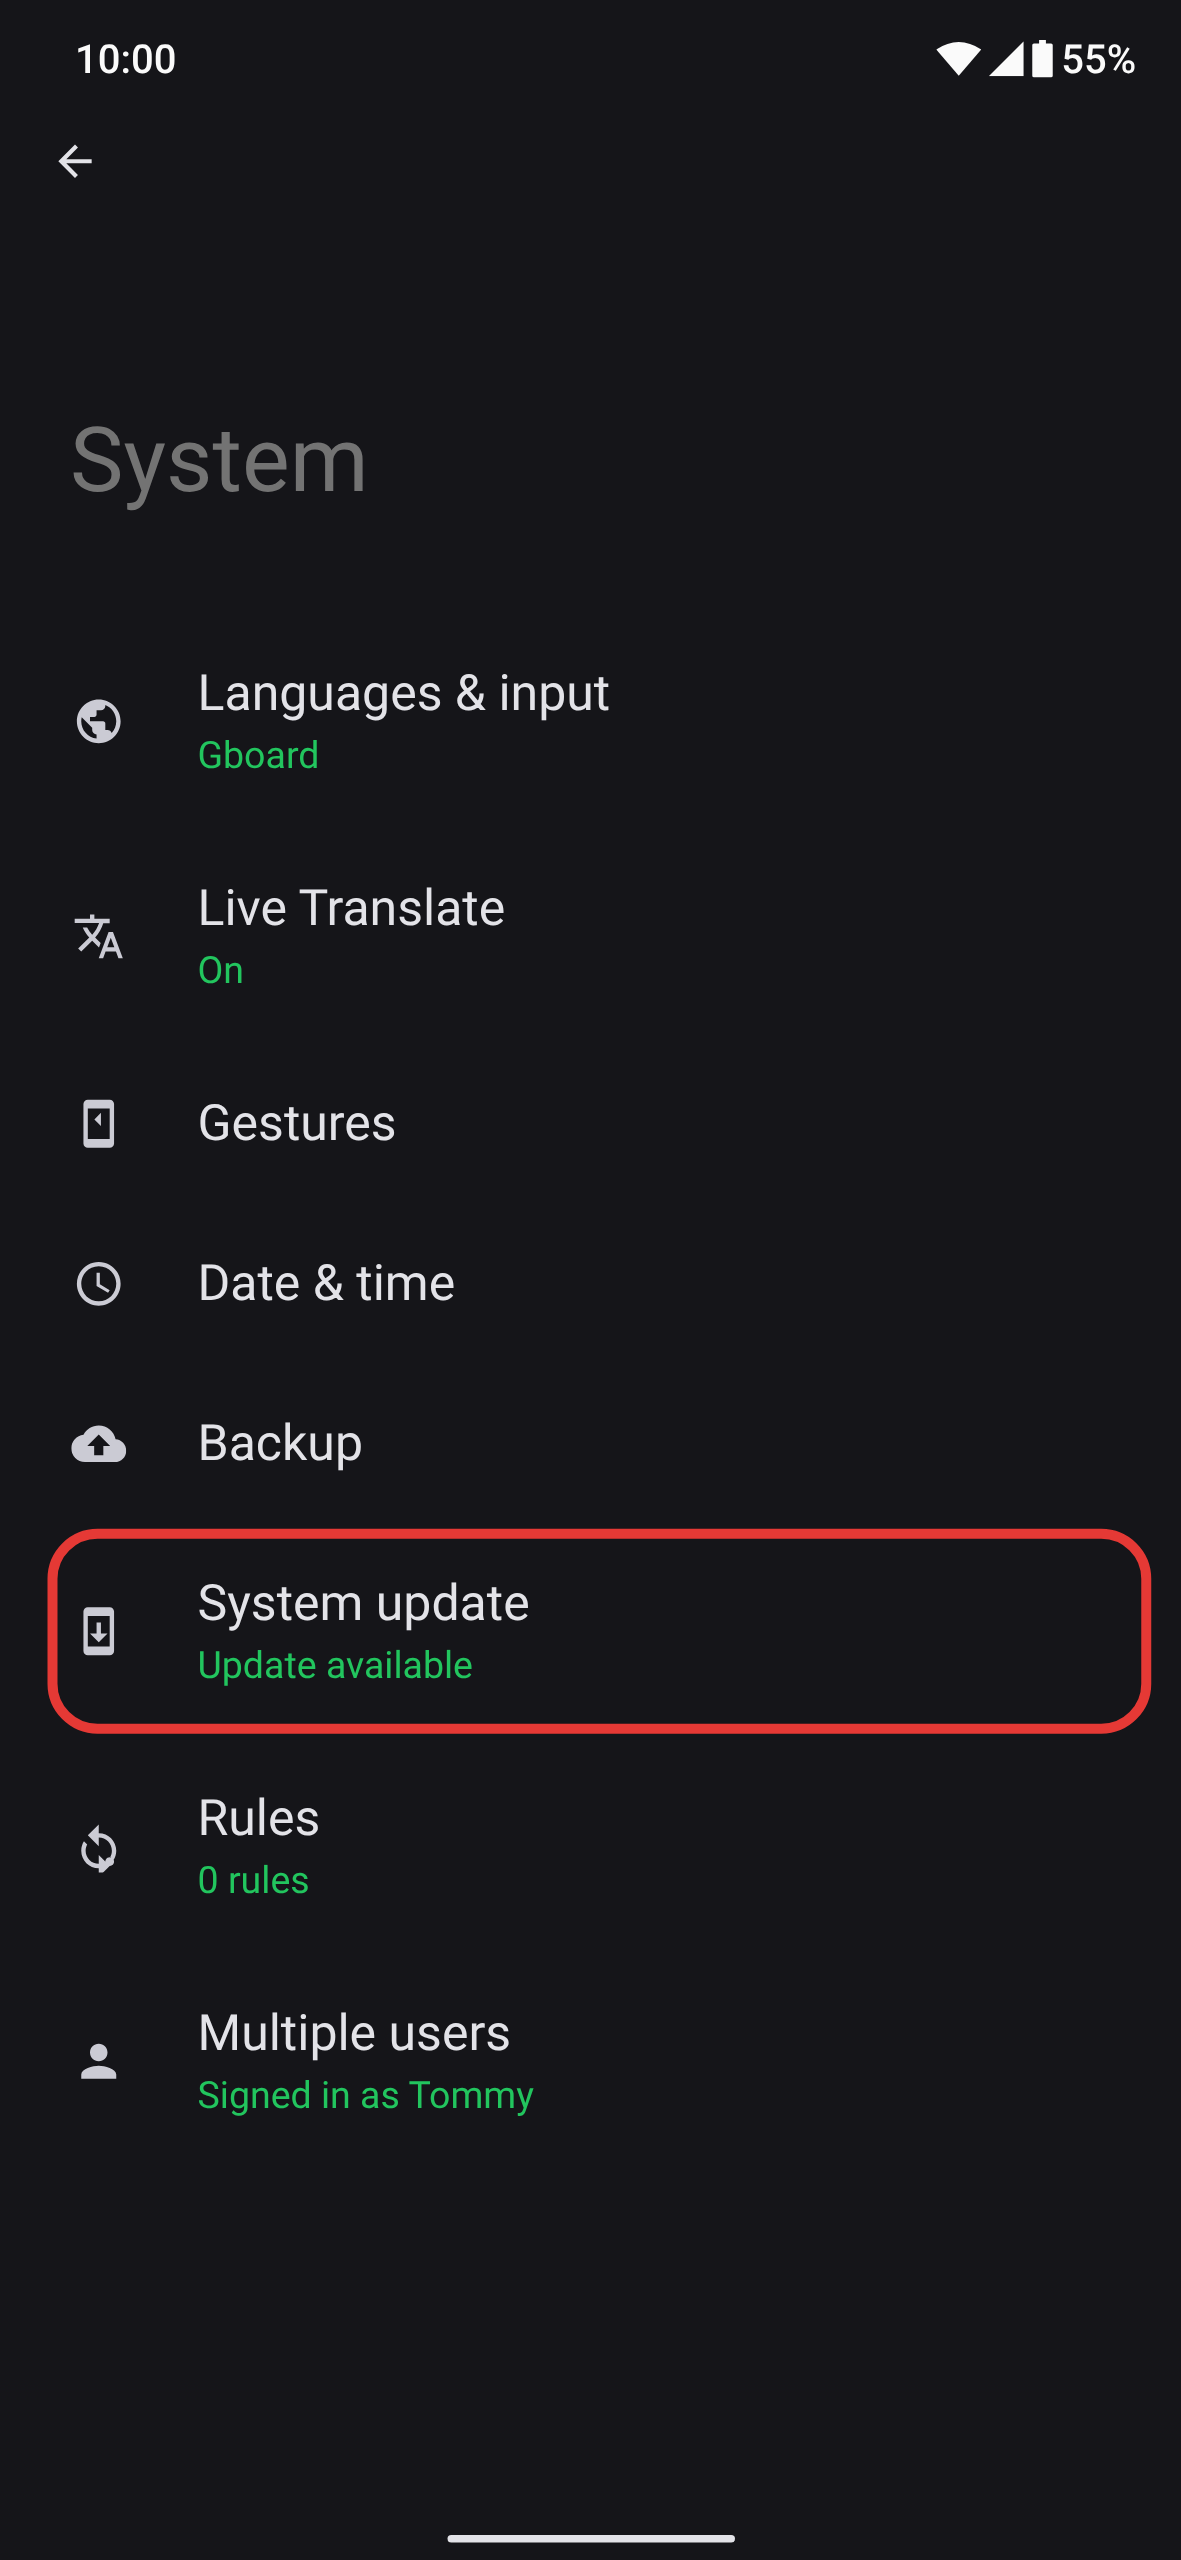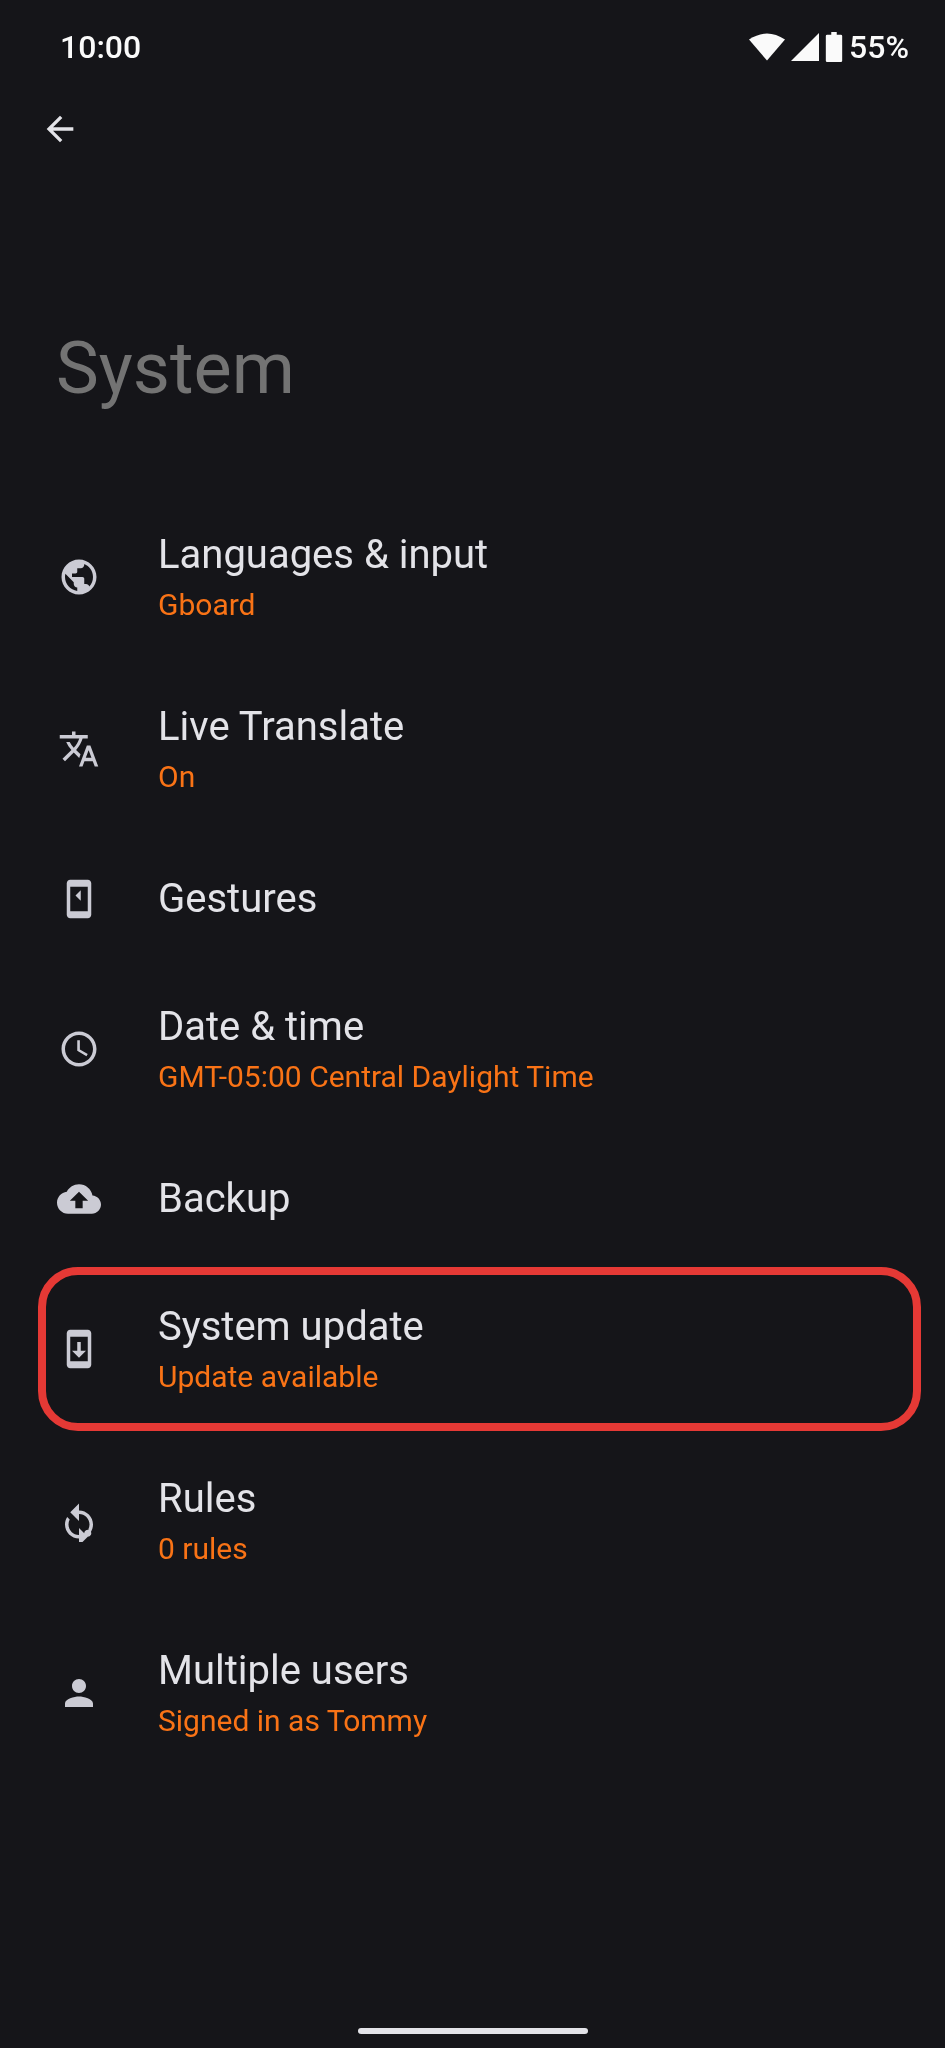--- a/index.html
+++ b/index.html
@@ -75,21 +75,21 @@
       flex: 1;
     }
     .menu-title {
       font-size: 40px;
       font-weight: 400;
       color: #e3e3e8;
       line-height: 1.2;
     }
     .menu-subtitle {
       font-size: 30px;
-      color: #f97316;
+      color: #22c55e;
       margin-top: 8px;
       line-height: 1.2;
     }
     .highlight-box {
       position: absolute;
       left: 38px;
       right: 24px;
       top: 4px;
       bottom: 4px;
       border: 8px solid #e53935;
@@ -183,21 +183,20 @@
   </div>
 
   <div class="menu-item">
     <div class="menu-icon">
       <svg width="42" height="42" viewBox="0 0 24 24">
           <path d="M11.99 2C6.47 2 2 6.48 2 12s4.47 10 9.99 10C17.52 22 22 17.52 22 12S17.52 2 11.99 2zM12 20c-4.42 0-8-3.58-8-8s3.58-8 8-8 8 3.58 8 8-3.58 8-8 8zm.5-13H11v6l5.25 3.15.75-1.23-4.5-2.67z"></path>
         </svg>
     </div>
     <div class="menu-text">
       <div class="menu-title">Date &amp; time</div>
-      <div class="menu-subtitle">GMT-05:00 Central Daylight Time</div>
     </div>
   </div>
 
   <div class="menu-item">
     <div class="menu-icon">
       <svg width="44" height="44" viewBox="0 0 24 24">
           <path d="M19.35 10.04C18.67 6.59 15.64 4 12 4 9.11 4 6.6 5.64 5.35 8.04 2.34 8.36 0 10.91 0 14c0 3.31 2.69 6 6 6h13c2.76 0 5-2.24 5-5 0-2.64-2.05-4.78-4.65-4.96zM14 13v4h-4v-4H7l5-5 5 5h-3z"></path>
         </svg>
     </div>
     <div class="menu-text">

